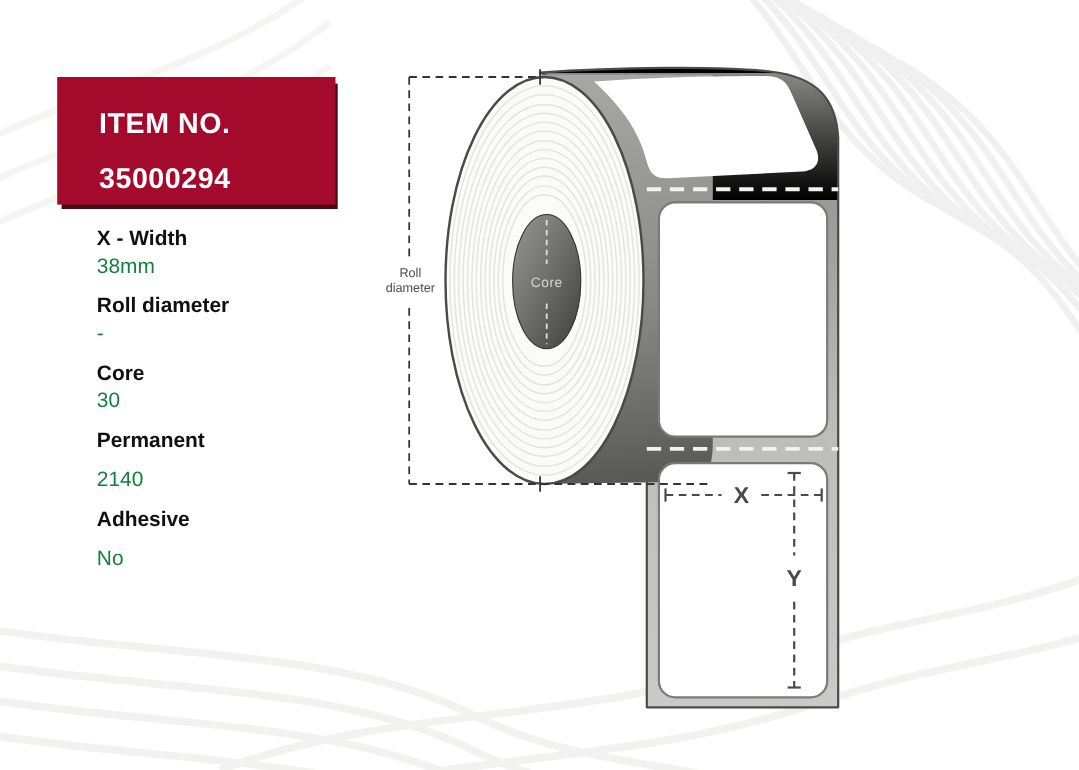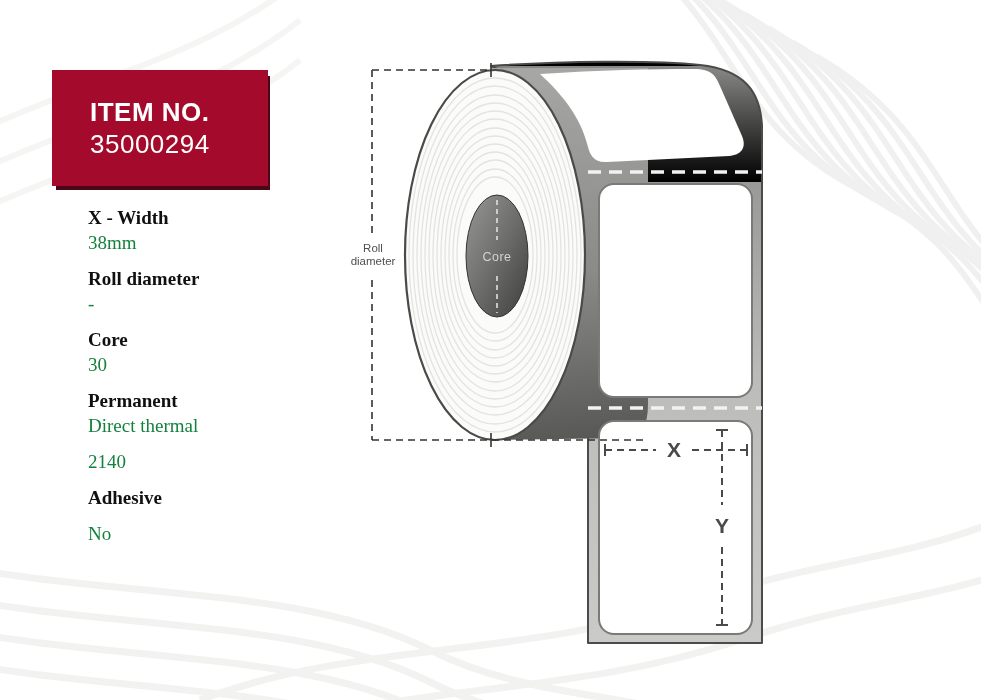--- a/index.html
+++ b/index.html
@@ -4,27 +4,27 @@
 <style>
   html,body{margin:0;padding:0;}
   body{
     width:981px;height:700px;position:relative;overflow:hidden;
     background:#ffffff;
     font-family:"Liberation Sans", sans-serif;
   }
   .waves{position:absolute;left:0;top:0;z-index:0;pointer-events:none;}
   .diagram{position:absolute;left:0;top:0;z-index:1;}
   .item-box{
-    position:absolute;left:52px;top:70px;width:216px;height:116px;
+    position:absolute;left:52px;top:70px;width:253px;height:116px;
     box-sizing:border-box;padding:27px 0 0 38px;z-index:2;
     box-shadow:3px 5px 0 -1px #4a0715;
   }
   .item-box .label{font-size:26px;font-weight:bold;color:#fff;letter-spacing:.5px;}
-  .item-box .number{font-size:26px;font-weight:400;color:#fff;margin-top:1px;letter-spacing:.5px;}
-  .specs{position:absolute;left:88px;top:207px;width:270px;z-index:2;font-family:Liberation Serif, serif;}
+  .item-box .number{font-size:26px;font-weight:700;color:#fff;margin-top:19px;letter-spacing:.5px;}
+  .specs{position:absolute;left:88px;top:207px;width:270px;z-index:2;}
   .spec-item{margin-bottom:14px;}
   .spec-label{font-size:19px;font-weight:bold;color:#101010;line-height:22px;}
   .spec-value{font-size:19px;font-weight:normal;color:#15803d;line-height:22px;margin-top:3px;}
   .ann{font-size:11.5px;fill:#4f4f4d;}
   .dim-letter{font-size:21px;font-weight:bold;fill:#4a4a4a;}
   .core-txt{font-size:12.5px;fill:#d3d3d1;letter-spacing:.5px;}
 </style>
 </head>
 <body>
 
@@ -156,21 +156,20 @@
   <div class="spec-item">
     <div class="spec-label">Roll diameter</div>
     <div class="spec-value">-</div>
   </div>
   <div class="spec-item">
     <div class="spec-label">Core</div>
     <div class="spec-value">30</div>
   </div>
   <div class="spec-item">
     <div class="spec-label">Permanent</div>
-    <div class="spec-value">Direct thermal</div>
   </div>
   <div class="spec-item">
     <div class="spec-value">2140</div>
   </div>
   <div class="spec-item">
     <div class="spec-label">Adhesive</div>
   </div>
   <div class="spec-item">
     <div class="spec-value">No</div>
   </div>

